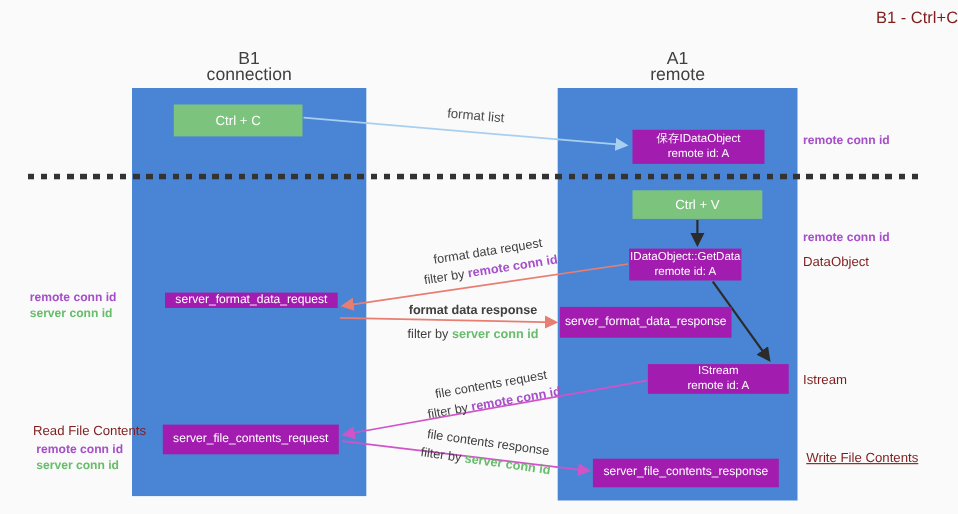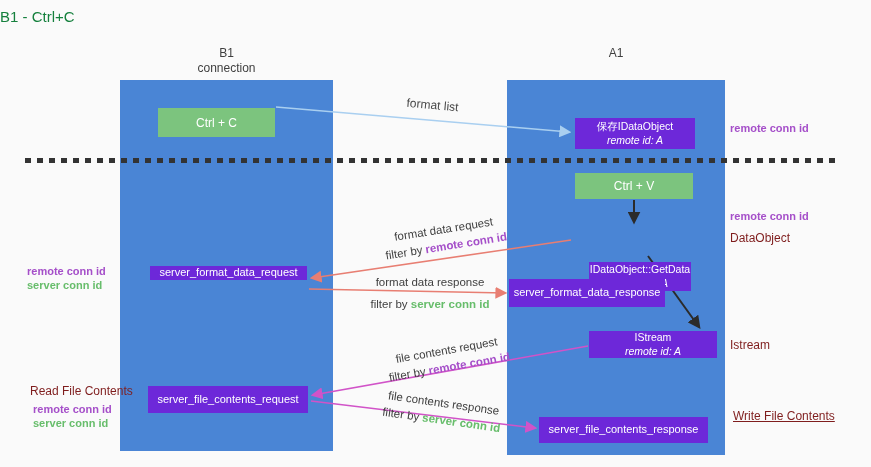--- a/index.html
+++ b/index.html
@@ -1,61 +1,61 @@
 <!DOCTYPE html>
 <html><head>
 <meta charset="utf-8">
 <style>
   html,body{margin:0;padding:0;}
   body{background:#fafafa;font-family:"Liberation Sans",sans-serif;}
   .canvas{position:relative;width:871px;height:467px;background:#fafafa;overflow:hidden;}
 
   
-  .title{position:absolute;left:0;top:6px;width:100%;text-align:left;
-         font-size:15px;line-height:21px;color:#15803d;}
+  .title{position:absolute;left:0;top:6px;width:100%;text-align:right;
+         font-size:15px;line-height:21px;color:#7f1d1d;}
 
   
-  .col-header{position:absolute;text-align:center;font-size:12px;line-height:15px;color:#3f3f3f;}
+  .col-header{position:absolute;text-align:center;font-size:16px;line-height:15px;color:#3f3f3f;}
   .col-header.left{left:120px;top:46px;width:213px;}
   .col-header.right{left:507px;top:46px;width:218px;text-align:center;}
 
   
   .lifeline{position:absolute;background:#4a85d5;}
   .lifeline.left{left:120px;top:80px;width:213px;height:371px;}
   .lifeline.right{left:507px;top:80px;width:218px;height:375px;}
 
   
   .separator{position:absolute;left:25px;top:158px;width:810px;height:5px;
     background:repeating-linear-gradient(to right,#333 0 6px,transparent 6px 12px);}
 
   
   .box{position:absolute;display:flex;flex-direction:column;align-items:center;
        justify-content:center;color:#fff;text-align:center;box-sizing:border-box;}
   .box.green{background:#7cc47e;font-size:12px;}
-  .box.orange{background:#6d28d9;font-size:11px;line-height:13.5px;}
-  .box .l2{font-size:10.5px;font-style:italic;}
+  .box.orange{background:#a21caf;font-size:11px;line-height:13.5px;}
+  .box .l2{font-size:10.5px;}
 
-  #ctrl-c{left:158px;top:108px;width:117px;height:29px;}
+  #ctrl-c{left:158px;top:95px;width:117px;height:29px;}
   #save-obj{left:575px;top:118px;width:120px;height:31px;font-size:10.5px;}
   #ctrl-v{left:575px;top:173px;width:118px;height:26px;justify-content:center;}
-  #getdata{left:589px;top:226px;width:102px;height:29px;font-size:10.5px;margin-top:36px;}
+  #getdata{left:572px;top:226px;width:102px;height:29px;font-size:10.5px;}
   #fmt-req{left:150px;top:266px;width:157px;height:14px;}
   #fmt-resp{left:509px;top:279px;width:156px;height:28px;justify-content:center;}
   #istream{left:589px;top:331px;width:128px;height:27px;font-size:10.5px;}
   #file-req{left:148px;top:386px;width:160px;height:27px;}
   #file-resp{left:539px;top:417px;width:169px;height:26px;}
 
   
   .msg{position:absolute;text-align:center;font-size:11.5px;color:#404040;line-height:17px;}
   .kw{font-weight:bold;}
   .kw-remote{color:#a54fc9;}
   .kw-server{color:#67bd6b;}
   #lbl-format-list{left:385px;top:97px;width:95px;transform:rotate(5deg);font-size:12px;color:#4a4a4a;}
   #lbl-fmt-req{left:350px;top:221px;width:190px;transform:rotate(-9deg);}
-  #lbl-fmt-resp-1{left:345px;top:274px;width:170px;}
+  #lbl-fmt-resp-1{left:345px;top:274px;width:170px;font-weight:bold;}
   #lbl-fmt-resp-2{left:345px;top:296px;width:170px;}
   #lbl-file-req{left:353px;top:342px;width:190px;transform:rotate(-10deg);}
   #lbl-file-resp{left:345px;top:395px;width:195px;transform:rotate(8deg);}
 
   
   .side{position:absolute;font-size:12px;color:#7f1d1d;white-space:nowrap;}
   .side.bold-purple{font-weight:bold;color:#a54fc9;font-size:11px;}
   .side.bold-green{font-weight:bold;color:#67bd6b;font-size:11px;}
   #r-conn-top{left:730px;top:122px;}
   #r-conn-mid{left:730px;top:210px;}
@@ -78,20 +78,21 @@
   <div class="title">
     <div>B1 - Ctrl+C</div>
   </div>
 
   <div class="col-header left">
     <div>B1</div>
     <div>connection</div>
   </div>
   <div class="col-header right">
     <div>A1</div>
+    <div>remote</div>
   </div>
 
   <div class="lifeline left"></div>
   <div class="lifeline right"></div>
 
   <svg class="wires">
     <defs>
       <marker id="mk-blue" viewBox="0 0 10 10" refX="8" refY="5" markerWidth="7.5" markerHeight="7.5" orient="auto-start-reverse">
         <path d="M0,0 L10,5 L0,10 z" fill="#a9cff0"></path>
       </marker>

